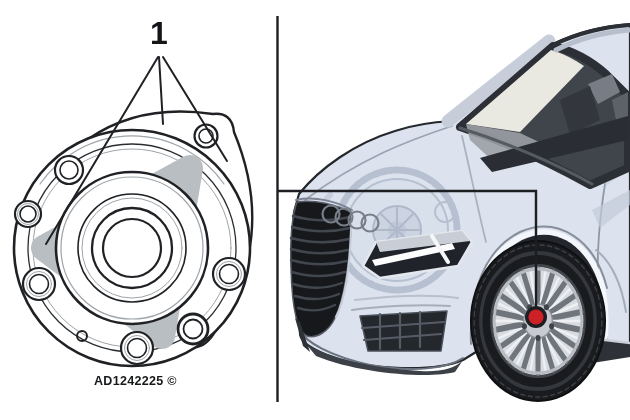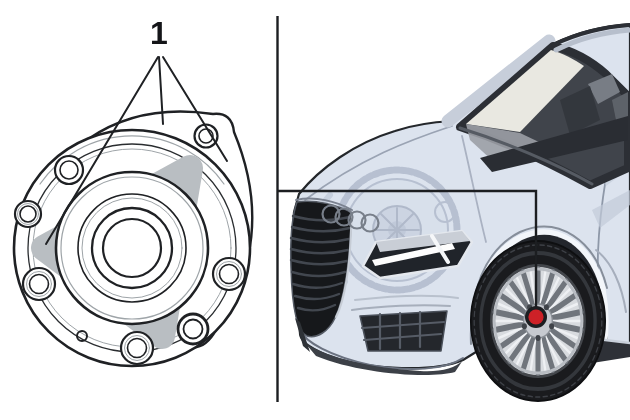--- a/index.html
+++ b/index.html
@@ -233,13 +233,14 @@
 
   <line x1="277.5" y1="16" x2="277.5" y2="402" stroke="#1c1e21" stroke-width="2.4"></line>
   <path d="M 278,191 L 536,191 L 536,316" fill="none" stroke="#1c1e21" stroke-width="2.4"></path>
   <g>
     <circle cx="536" cy="317" r="11" fill="#1c1e21"></circle>
     <circle cx="536" cy="317" r="7.6" fill="#cd2127"></circle>
   </g>
 </svg>
 
   <div class="callout-label">1</div>
+  <div class="figure-code">AD1242225 ©</div>
 </div>
 
 </body></html>

